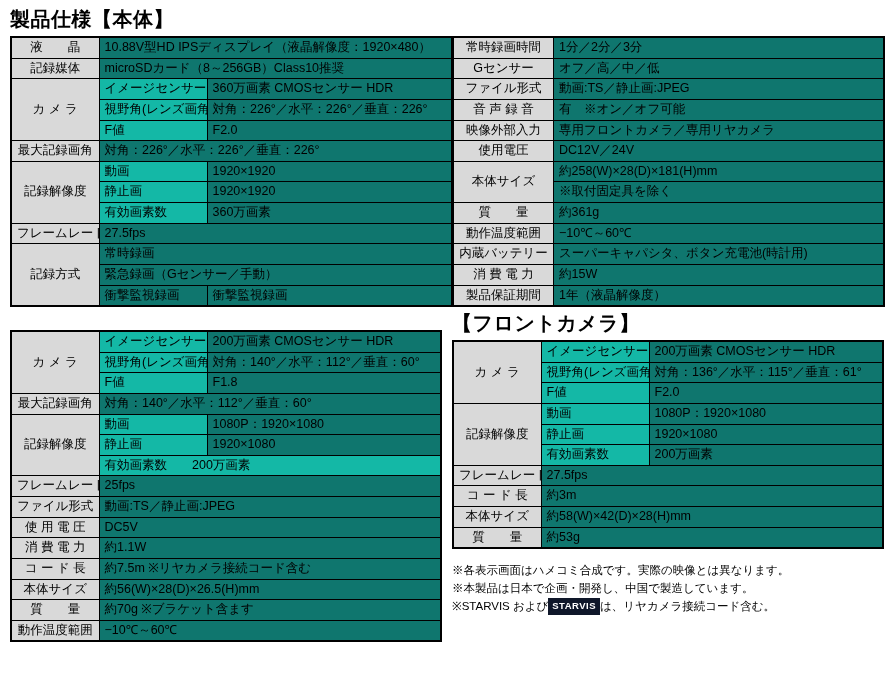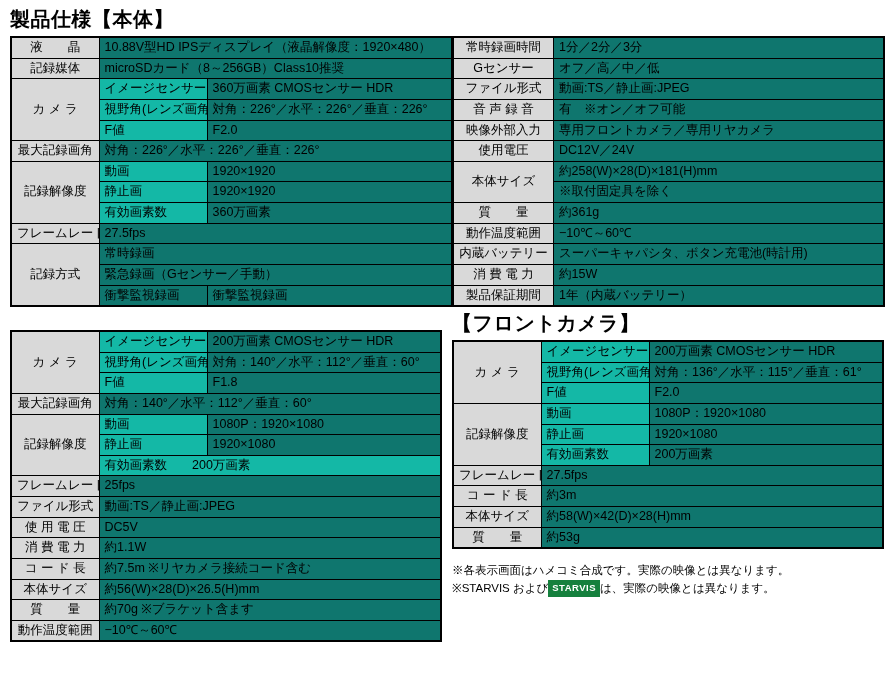--- a/index.html
+++ b/index.html
@@ -84,21 +84,21 @@
     position: absolute;
     left: 452px;
     top: 562px;
     width: 435px;
     font-size: 11.5px;
     line-height: 1.55;
   }
   .notes div { white-space: nowrap; }
   .starvis-badge {
     display: inline-block;
-    background: #15803d;
+    background: #0f172a;
     color: #fff;
     font-size: 9.5px;
     font-weight: bold;
     padding: 1px 4px;
     letter-spacing: 0.5px;
     vertical-align: middle;
     font-family: "Liberation Sans", sans-serif;
   }
 </style>
 </head>
@@ -220,21 +220,21 @@
           <tr>
             <td class="hdr small">内蔵バッテリー</td>
             <td class="val small">スーパーキャパシタ、ボタン充電池(時計用)</td>
           </tr>
           <tr>
             <td class="hdr">消 費 電 力</td>
             <td class="val">約15W</td>
           </tr>
           <tr>
             <td class="hdr">製品保証期間</td>
-            <td class="val">1年（内蔵バッテリー）</td>
+            <td class="val">1年（液晶解像度）</td>
           </tr>
         </tbody>
       </table>
     </div>
   </div>
 
   <div class="block-rear">
     <table class="spec" style="width:432px;">
       <colgroup>
           <col style="width:88px">
@@ -357,18 +357,19 @@
         <tr>
           <td class="hdr">質　　量</td>
           <td class="val" colspan="2">約53g</td>
         </tr>
       </tbody>
     </table>
   </div>
 
   <div class="notes">
     <div>※各表示画面はハメコミ合成です。実際の映像とは異なります。</div>
+    <div>※本製品は日本で企画・開発し、中国で製造しています。</div>
     <div>
-      <span>※STARVIS および</span><span class="starvis-badge">STARVIS</span><span>は、実際の映像とは異なります。</span>
+      <span>※STARVIS および</span><span class="starvis-badge">STARVIS</span><span>は、リヤカメラ接続コード含む。</span>
     </div>
   </div>
 
 </div>
 
 </body></html>

